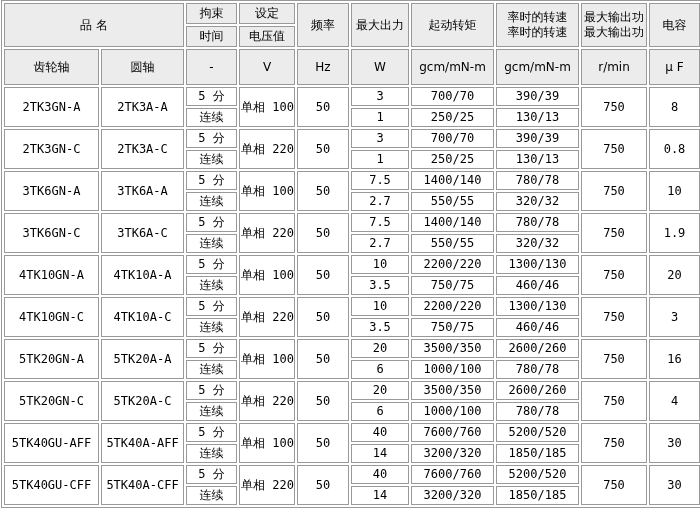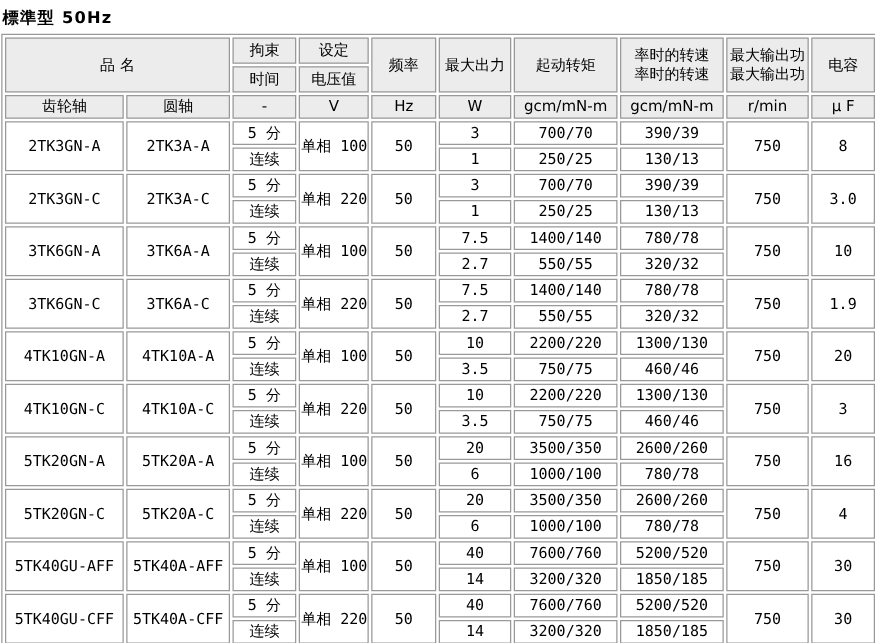--- a/index.html
+++ b/index.html
@@ -41,28 +41,27 @@
     font-family: "DejaVu Sans Mono", "Liberation Mono", monospace;
     overflow: hidden;
     white-space: nowrap;
   }
   table.spec td.hd {
     background: #ececec;
     font-family: "DejaVu Sans", "Liberation Sans", sans-serif;
   }
   table.spec td .ln { display: block; }
   tr.hrow td { height: 21px; }
-  tr.urow td { height: 19px; margin-top: 28px; }
+  tr.urow td { height: 36px; margin-top: 28px; }
   tr.drow td { height: 19px; background: #ffffff; }
 </style>
 </head>
 <body>
 
 <div class="page">
-  <div class="page-title">標準型 50Hz</div>
 
   <table class="spec">
     <colgroup>
       <col style="width:95px">
         <col style="width:83px">
         <col style="width:51px">
         <col style="width:56px">
         <col style="width:52px">
       <col style="width:58px">
         <col style="width:83px">
@@ -127,21 +126,21 @@
   <tr class="drow">
     <td rowspan="2">2TK3GN-C</td>
     <td rowspan="2">2TK3A-C</td>
     <td>5 分</td>
     <td rowspan="2">单相 220</td>
     <td rowspan="2">50</td>
     <td>3</td>
     <td>700/70</td>
     <td>390/39</td>
     <td rowspan="2">750</td>
-    <td rowspan="2">3.0</td>
+    <td rowspan="2">0.8</td>
   </tr>
   <tr class="drow">
     <td>连续</td>
     <td>1</td>
     <td>250/25</td>
     <td>130/13</td>
   </tr>
 
   <tr class="drow">
     <td rowspan="2">3TK6GN-A</td>

